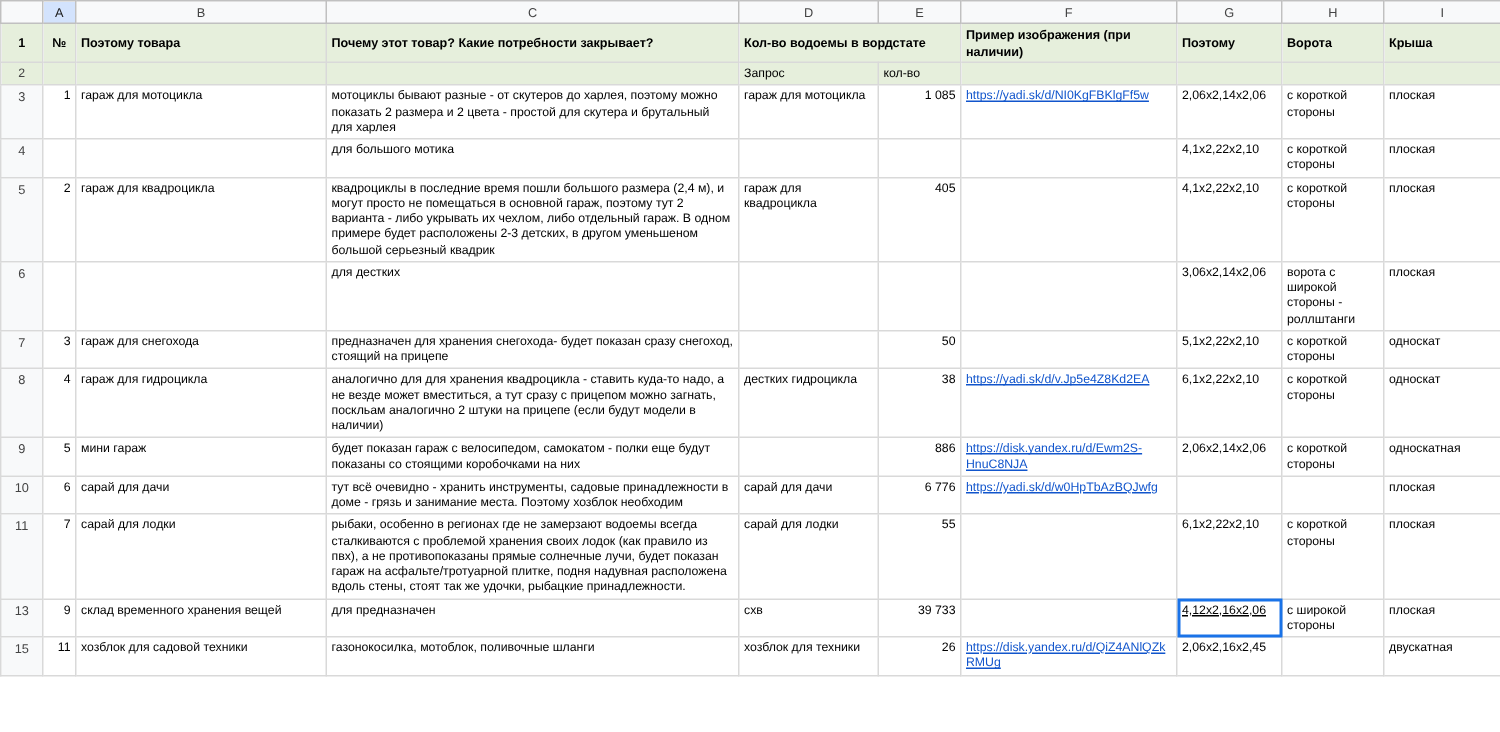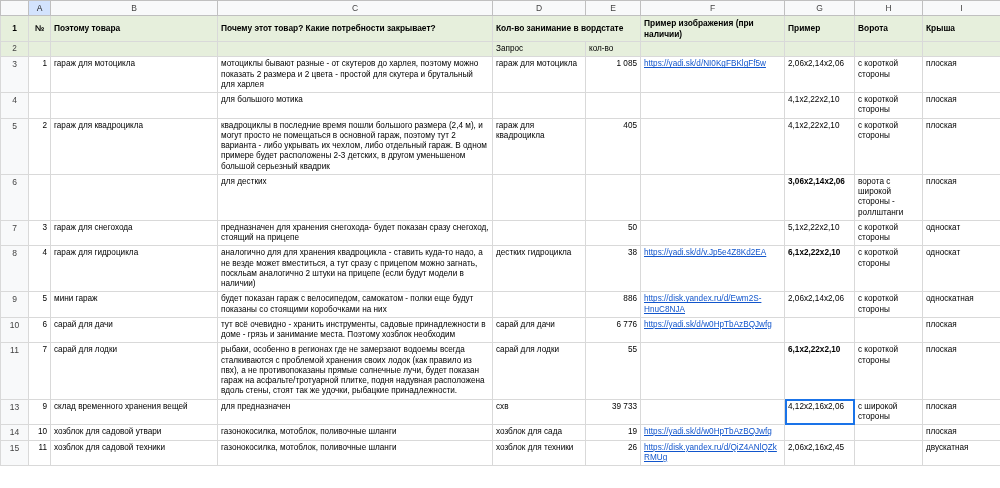--- a/index.html
+++ b/index.html
@@ -66,25 +66,26 @@
   }
   tr.subhead td {
     background: #e6efdc;
     font-size: 8.2px;
     vertical-align: middle;
   }
   .num { text-align: right; }
   .ctr { text-align: center; }
   a.link { color: #1155cc; }
   .vmid { vertical-align: middle; }
-  .vbot { vertical-align: bottom; font-weight: bold; }
+  .vbot { vertical-align: bottom; }
   
   td.selcell {
     outline: 2px solid #1a73e8;
     outline-offset: -2px;
+    text-decoration: underline;
   }
 </style>
 </head>
 <body>
 
 <div id="app">
 
   <table class="grid">
     <colgroup>
       <col style="width:28px">
@@ -111,23 +112,23 @@
       <td>G</td>
       <td>H</td>
       <td>I</td>
     </tr>
 
     <tr class="sheethead" style="height:16px">
       <td class="rowhead">1</td>
       <td class="ctr">№</td>
       <td>Поэтому товара</td>
       <td>Почему этот товар? Какие потребности закрывает?</td>
-      <td colspan="2">Кол-во занимание в вордстате</td>
+      <td colspan="2">Кол-во водоемы в вордстате</td>
       <td>Пример изображения (при наличии)</td>
-      <td>Пример</td>
+      <td>Поэтому</td>
       <td>Ворота</td>
       <td>Крыша</td>
     </tr>
 
     <tr class="subhead" style="height:12px">
       <td class="rowhead">2</td>
       <td></td>
       <td></td>
       <td></td>
       <td>Запрос</td>
@@ -262,32 +263,20 @@
       <td class="vmid">склад временного хранения вещей</td>
       <td class="vmid">для предназначен</td>
       <td class="vmid">схв</td>
       <td class="num vmid">39 733</td>
       <td class="vmid"></td>
       <td class="vmid selcell">4,12х2,16х2,06</td>
       <td>с широкой стороны</td>
       <td class="vmid">плоская</td>
     </tr>
 
-    <tr style="height:13px">
-      <td class="rowhead">14</td>
-      <td class="num vmid">10</td>
-      <td class="vmid">хозблок для садовой утвари</td>
-      <td class="vmid">газонокосилка, мотоблок, поливочные шланги</td>
-      <td class="vmid">хозблок для сада</td>
-      <td class="num vmid">19</td>
-      <td class="vmid"><a class="link" href="#">https://yadi.sk/d/w0HpTbAzBQJwfg</a></td>
-      <td class="vmid"></td>
-      <td class="vmid"></td>
-      <td class="vmid">плоская</td>
-    </tr>
 
     <tr style="height:13px">
       <td class="rowhead">15</td>
       <td class="num vmid">11</td>
       <td class="vmid">хозблок для садовой техники</td>
       <td class="vmid">газонокосилка, мотоблок, поливочные шланги</td>
       <td class="vmid">хозблок для техники</td>
       <td class="num vmid">26</td>
       <td class="vmid"><a class="link" href="#">https://disk.yandex.ru/d/QiZ4ANlQZkRMUg</a></td>
       <td class="vmid">2,06х2,16х2,45</td>

